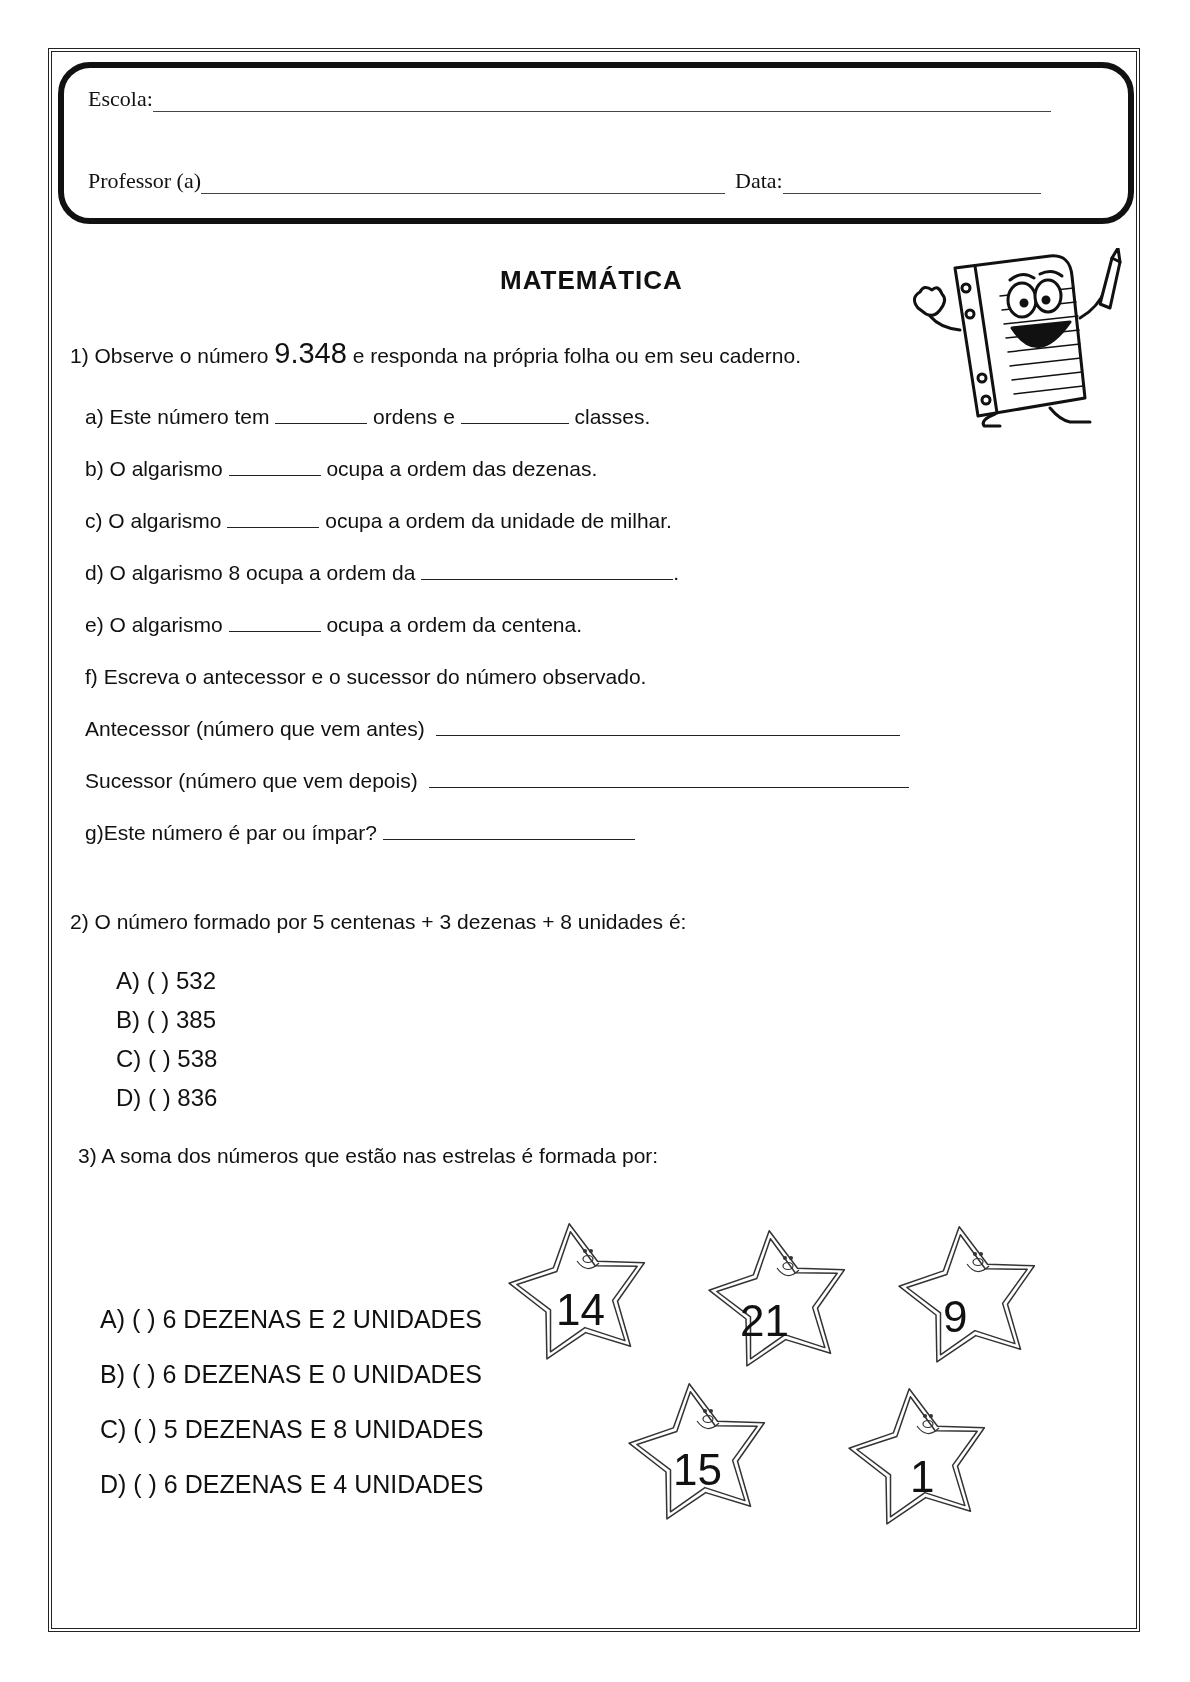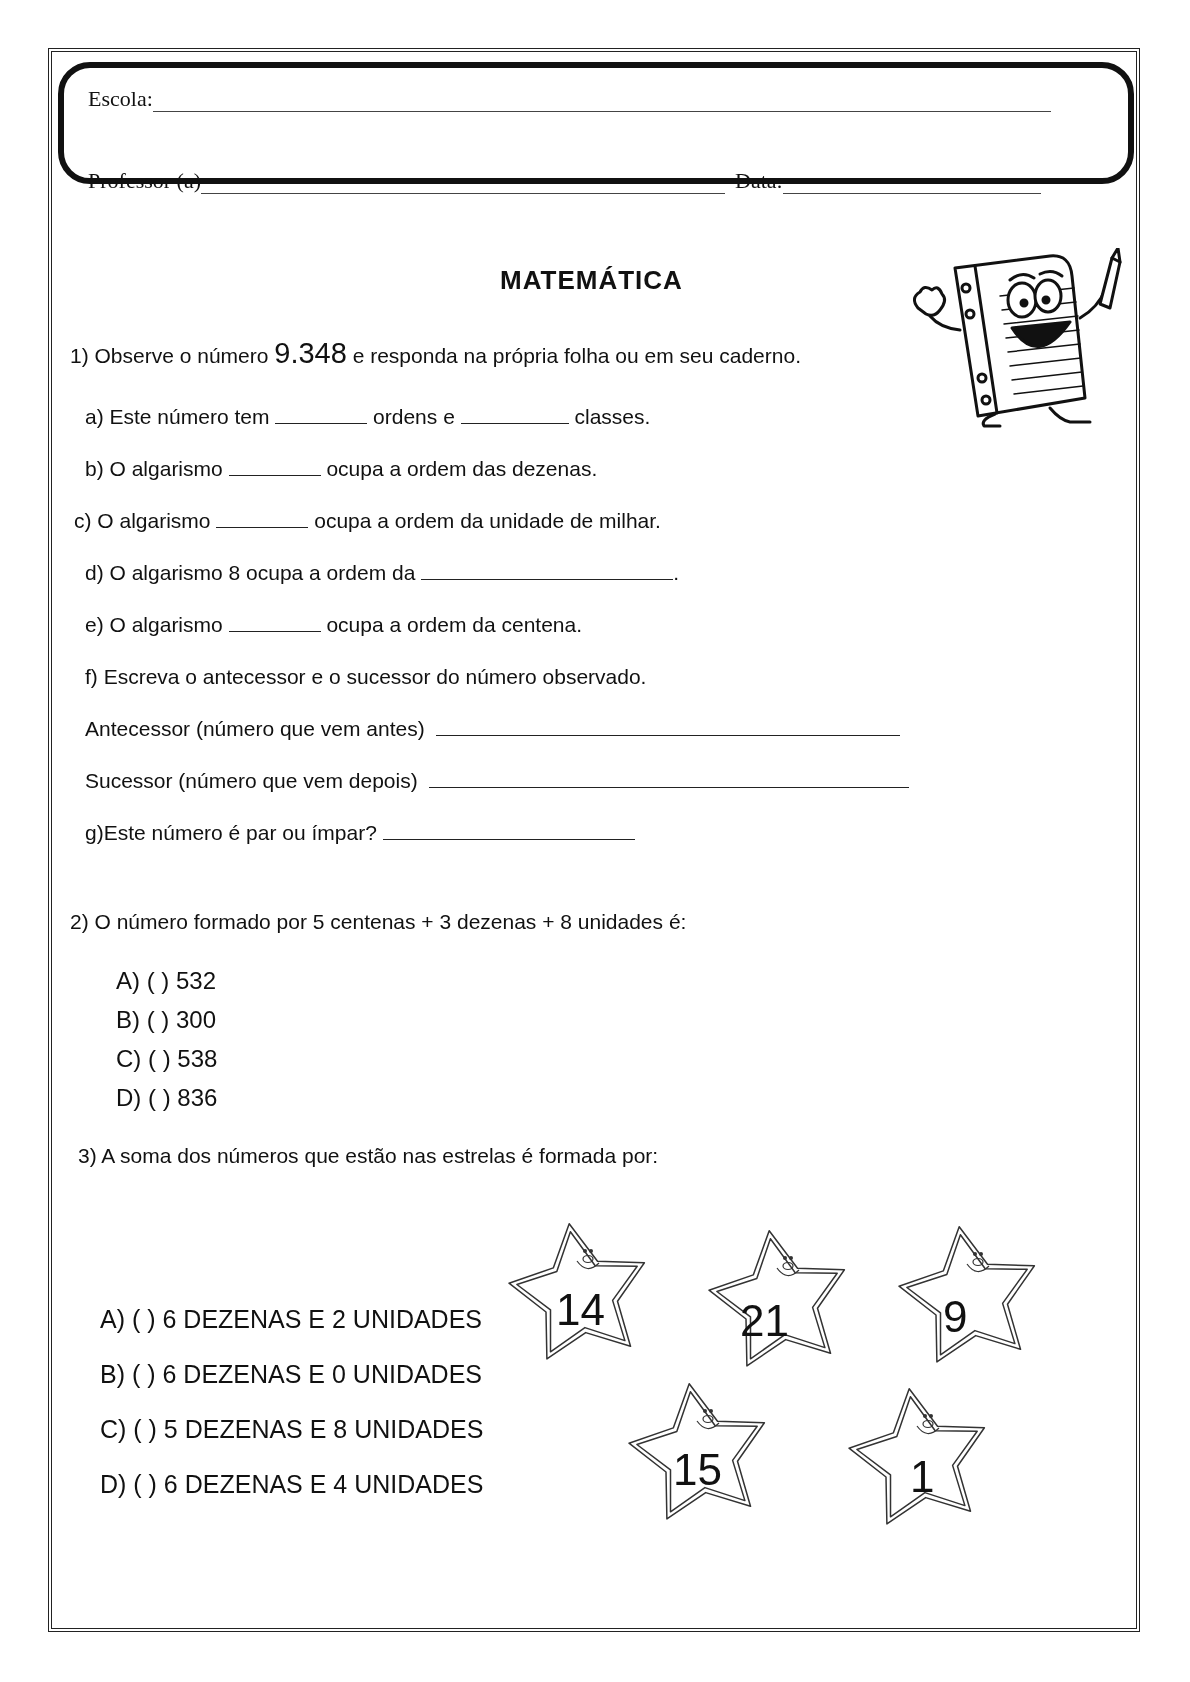--- a/index.html
+++ b/index.html
@@ -1,19 +1,19 @@
 <!DOCTYPE html>
 <html><head>
   <meta charset="utf-8">
   <style>
     html, body { margin: 0; padding: 0; background: #ffffff; }
     body { width: 1190px; height: 1682px; position: relative; overflow: hidden; font-family: "Liberation Sans", sans-serif; color: #111; }
     .page-border { position: absolute; left: 48px; top: 48px; width: 1090px; height: 1582px; border: 1px solid #222; }
     .page-border-inner { position: absolute; left: 51px; top: 51px; width: 1084px; height: 1576px; border: 1px solid #222; }
-    .header-box { position: absolute; left: 58px; top: 62px; width: 1076px; height: 122px; border: 6px solid #111; border-radius: 32px; box-sizing: border-box; font-family: "Liberation Serif", serif; font-size: 22px; }
+    .header-box { position: absolute; left: 58px; top: 62px; width: 1076px; height: 162px; border: 6px solid #111; border-radius: 32px; box-sizing: border-box; font-family: "Liberation Serif", serif; font-size: 22px; }
     .hrow { position: absolute; left: 24px; display: flex; align-items: flex-end; white-space: nowrap; }
     .hrow .blank { display: inline-block; border-bottom: 1.5px solid #444; height: 20px; margin-right: 2px; }
     .title { position: absolute; left: 500px; top: 265px; font-family: "Liberation Sans", sans-serif; font-weight: bold; font-size: 26px; letter-spacing: 1px; }
     .q { position: absolute; font-size: 21px; white-space: nowrap; }
     .q .big { font-size: 29px; }
     .blank-line { display: inline-block; border-bottom: 1.5px solid #222; height: 18px; vertical-align: baseline; }
     .opt { position: absolute; left: 116px; font-size: 24px; white-space: nowrap; text-align: center; }
     .opt3 { position: absolute; left: 100px; font-size: 25px; white-space: nowrap; }
     .mascot { position: absolute; left: 900px; top: 248px; width: 225px; height: 180px; }
     .star { position: absolute; width: 150px; height: 150px; }
@@ -78,21 +78,21 @@
 </div>
 
 <div class="q" style="left:85px; top:405px;">
   <span>a) Este número tem </span><span class="blank-line" style="width:92px;"></span><span> ordens e </span><span class="blank-line" style="width:108px;"></span><span> classes.</span>
 </div>
 
 <div class="q" style="left:85px; top:457px;">
   <span>b) O algarismo </span><span class="blank-line" style="width:92px;"></span><span> ocupa a ordem das dezenas.</span>
 </div>
 
-<div class="q" style="left:74px; top:509px;">
+<div class="q" style="left:85px; top:509px;">
   <span>c) O algarismo </span><span class="blank-line" style="width:92px;"></span><span> ocupa a ordem da unidade de milhar.</span>
 </div>
 
 <div class="q" style="left:85px; top:561px;">
   <span>d) O algarismo 8 ocupa a ordem da </span><span class="blank-line" style="width:252px;"></span><span>.</span>
 </div>
 
 <div class="q" style="left:85px; top:613px;">
   <span>e) O algarismo </span><span class="blank-line" style="width:92px;"></span><span> ocupa a ordem da centena.</span>
 </div>
@@ -106,21 +106,21 @@
 <div class="q" style="left:85px; top:769px;">
   <span>Sucessor (número que vem depois)</span>&nbsp;&nbsp;<span class="blank-line" style="width:480px;"></span>
 </div>
 
 <div class="q" style="left:85px; top:821px;">
   <span>g)Este número é par ou ímpar?</span>&nbsp;<span class="blank-line" style="width:252px;"></span>
 </div>
 
 <div class="q" style="left:70px; top:910px;">2) O número formado por 5 centenas + 3 dezenas + 8 unidades é:</div>
 <div class="opt" style="top:967px;">A) (   ) 532</div>
-<div class="opt" style="top:1006px;">B) (   ) 300</div>
+<div class="opt" style="top:1006px;">B) (   ) 385</div>
 <div class="opt" style="top:1045px;">C) (   ) 538</div>
 <div class="opt" style="top:1084px;">D) (   ) 836</div>
 
 <div class="q" style="left:78px; top:1144px;">3) A soma dos números que estão nas estrelas é formada por:</div>
 <div class="opt3" style="top:1305px;">A) (   ) 6 DEZENAS E 2 UNIDADES</div>
 <div class="opt3" style="top:1360px;">B) (   ) 6 DEZENAS E 0 UNIDADES</div>
 <div class="opt3" style="top:1415px;">C) (   ) 5 DEZENAS E 8 UNIDADES</div>
 <div class="opt3" style="top:1470px;">D) (   ) 6 DEZENAS E 4 UNIDADES</div>
 
 <div id="stars-layer">

